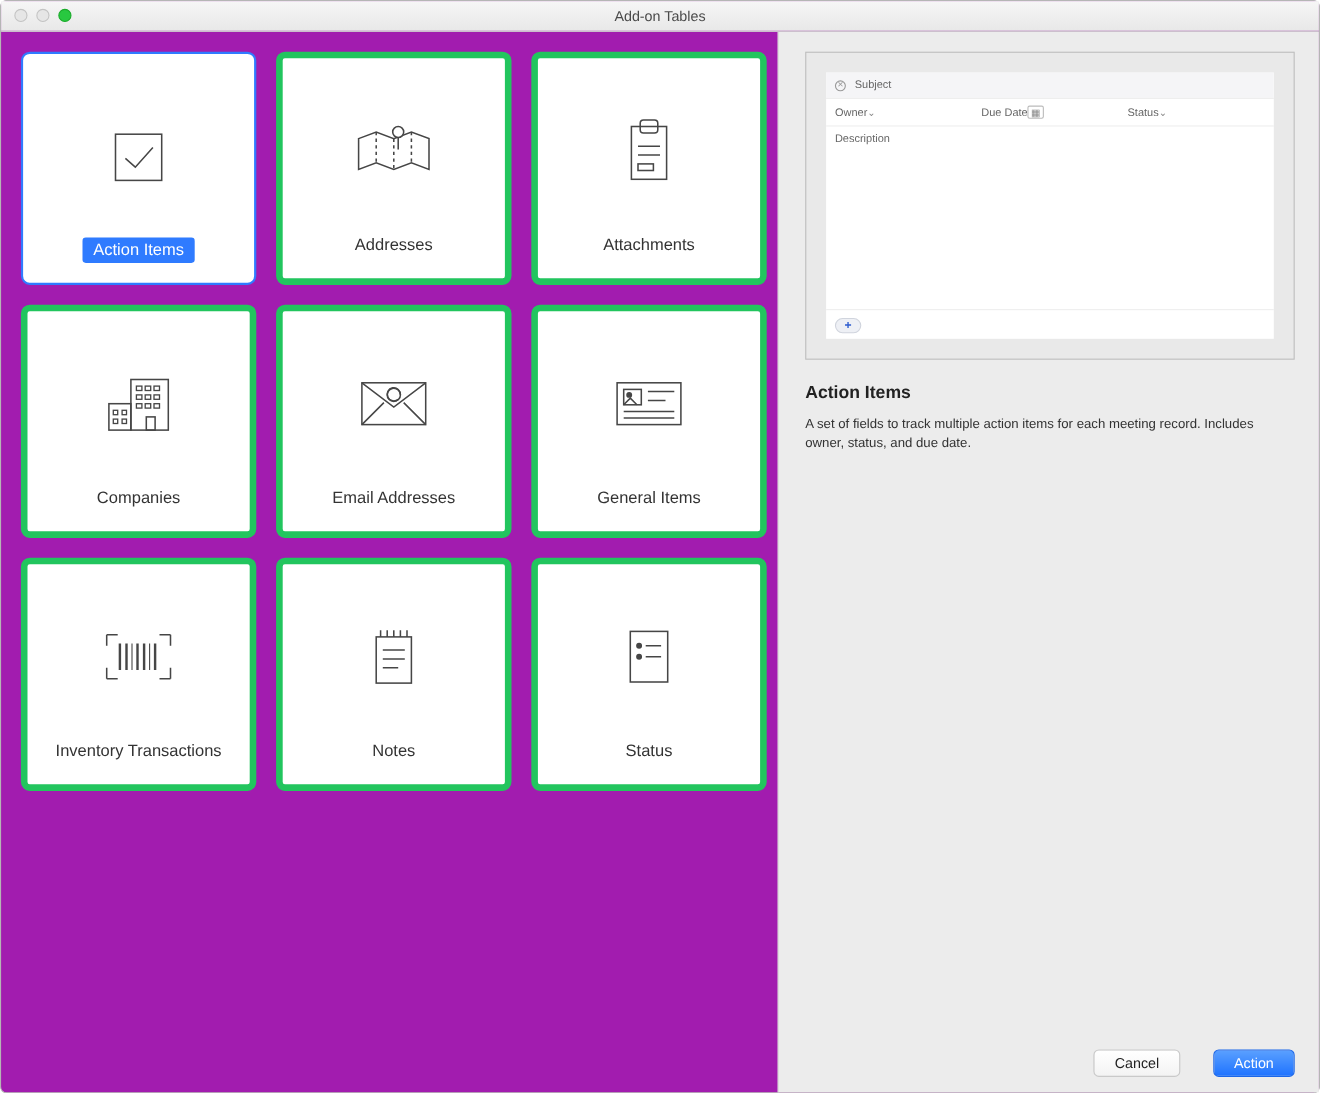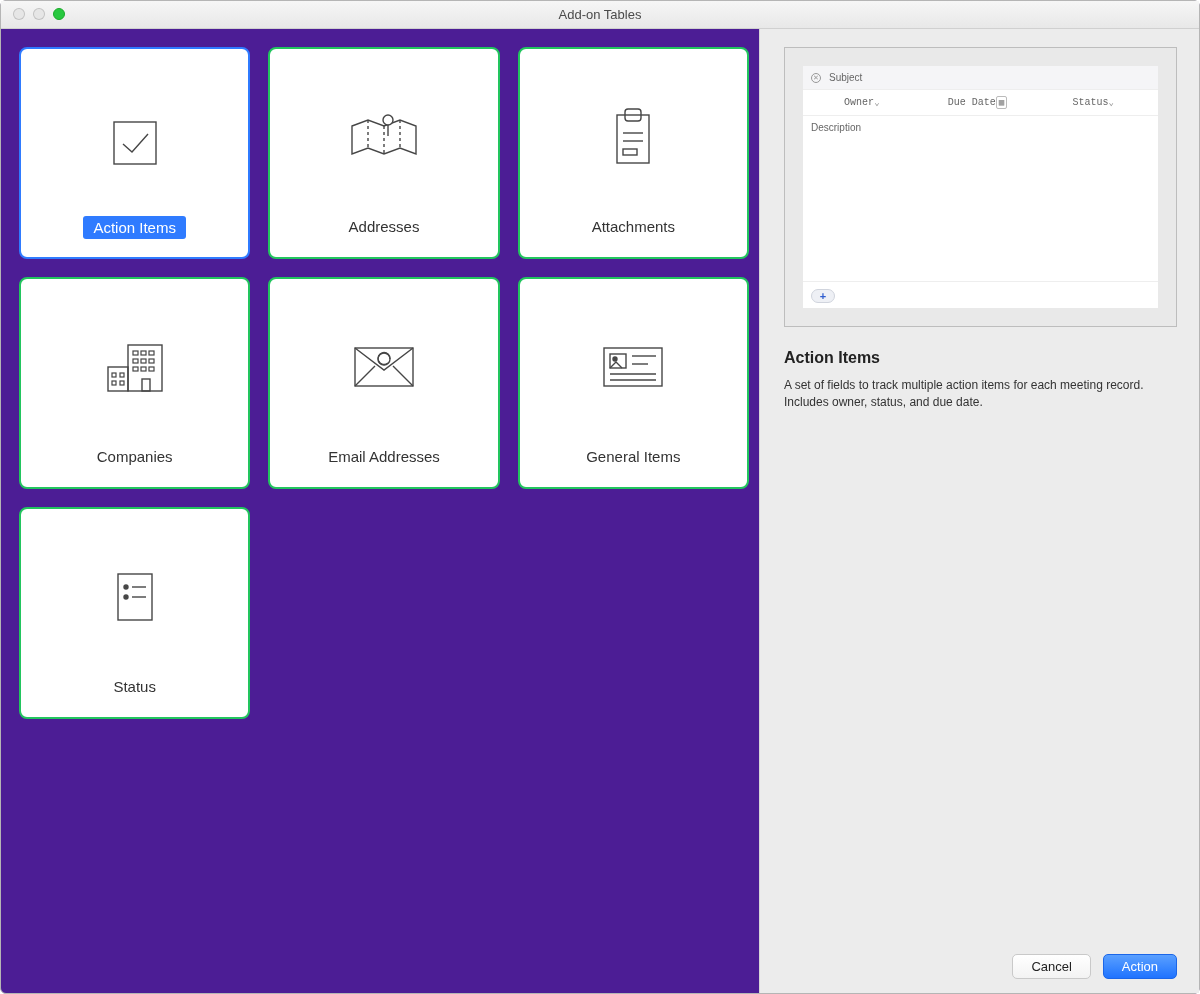--- a/index.html
+++ b/index.html
@@ -3,57 +3,57 @@
 <meta charset="utf-8">
 <style>
   * { box-sizing: border-box; margin: 0; padding: 0; }
   body {
     font-family: -apple-system, BlinkMacSystemFont, "Helvetica Neue", Arial, sans-serif;
     background: #fff;
     width: 1200px;
     height: 994px;
     overflow: hidden;
   }
-  .window { width: 1200px; height: 994px; border: 1px solid #b5b5b5; border-radius: 6px; background: #4c1d95; display: flex; flex-direction: column; }
+  .window { width: 1200px; height: 994px; border: 1px solid #b5b5b5; border-radius: 6px; background: #a21caf; display: flex; flex-direction: column; }
   .titlebar { height: 28px; display: flex; align-items: center; position: relative; border-bottom: 1px solid #d0d0d0; background: linear-gradient(#f6f6f6,#e8e8e8);}
   .traffic { position: absolute; left: 12px; top: 7px; display: flex; gap: 8px; }
   .traffic .dot { width: 12px; height: 12px; border-radius: 50%; border: 0.5px solid rgba(0,0,0,0.15);}
   .dot.gray { background: #e6e6e6; }
   .dot.green { background: #28c840; border-color:#1aab2a;}
   .title { flex: 1; text-align: center; font-size: 13px; color: #4a4a4a; }
   .content { flex: 1; display: flex; }
   .grid-pane { flex: 1; padding: 18px 10px 18px 18px; }
   .grid { display: grid; grid-template-columns: repeat(3, 1fr); gap: 18px; }
   .tile {
     background: #fff;
-    border: 2px solid #22c55e;
+    border: 6px solid #22c55e;
     border-radius: 8px;
     height: 212px;
     display: flex;
     flex-direction: column;
     align-items: center;
     justify-content: center;
     cursor: pointer;
   }
   .tile.selected { border: 2px solid #2f7bff; }
   .tile .icon-wrap { flex: 1; display:flex; align-items:center; justify-content:center; width:100%; padding-top:20px;}
   .tile .label { font-size: 15px; color:#333; padding: 14px 0 22px; }
   .tile.selected .label { background:#2f7bff; color:#fff; padding:3px 10px; border-radius:3px; margin-bottom:18px;}
-  .side { width: 440px; border-left: 1px solid #d6d6d6; background:#ececec; display:flex; flex-direction:column; padding:18px 22px 14px 24px;}
+  .side { width: 492px; border-left: 1px solid #d6d6d6; background:#ececec; display:flex; flex-direction:column; padding:18px 22px 14px 24px;}
   .preview-frame { border:1px solid #bdbdbd; background:#e9e9e9; padding:18px; height:280px;}
   .preview-inner { background:#fff; height:100%; display:flex; flex-direction:column; position:relative;}
   .prev-row { display:flex; align-items:center; border-bottom:1px solid #eee; font-size:10px; color:#666; padding:6px 8px; gap:8px;}
   .prev-row.subject { background:#f5f5f7;}
-  .prev-cell { flex:1; display:flex; align-items:center; justify-content:center; padding-right:6px;font-family:Liberation Mono, monospace;}
+  .prev-cell { flex:1; display:flex; align-items:center; justify-content:flex-start; padding-right:6px;}
   .chev { font-size:9px; color:#888;}
   .prev-bottom { margin-top:auto; border-top:1px solid #eee; padding:4px 8px;}
   .plus-btn { display:inline-flex; align-items:center; justify-content:center; width:24px; height:14px; border-radius:7px; background:#eef0f5; border:1px solid #d0d4dd; color:#2f5dcf; font-size:11px; font-weight:bold;}
   .detail-title { font-size:16px; font-weight:600; color:#222; margin-top:22px;}
   .detail-desc { font-size:12px; color:#333; margin-top:10px; line-height:1.45;}
-  .buttons { margin-top:auto; display:flex; justify-content:flex-end; gap:12px; padding-top:12px;}
+  .buttons { margin-top:auto; display:flex; justify-content:flex-end; gap:30px; padding-top:12px;}
   .btn { font-size:13px; padding:4px 18px; border-radius:5px; border:1px solid #c9c9c9; background:linear-gradient(#fff,#f3f3f3); color:#222; cursor:pointer;}
   .btn.primary { background:linear-gradient(#5aa0ff,#1f73ff); border-color:#1b66e8; color:#fff;}
   svg { stroke:#464646; fill:none; stroke-width:1.4;}
   .x-circ { width:10px; height:10px; border-radius:50%; border:1px solid #999; font-size:7px; color:#999; display:flex; align-items:center; justify-content:center; line-height:1;}
   .cal { font-size:9px; color:#888; border:1px solid #bbb; padding:0 2px; border-radius:2px;}
 </style>
 </head>
 <body>
 
 <div class="window">
@@ -153,21 +153,50 @@
                 <path d="M12 26 L18 20 L24 26"></path>
                 <line x1="34" y1="14" x2="58" y2="14"></line>
                 <line x1="34" y1="22" x2="50" y2="22"></line>
                 <line x1="12" y1="32" x2="58" y2="32"></line>
                 <line x1="12" y1="38" x2="58" y2="38"></line>
               </svg>
           </div>
           <span class="label">General Items</span>
         </div>
 
-
+        <div class="tile">
+          <div class="icon-wrap">
+            <svg width="66" height="48" viewBox="0 0 66 48">
+                <path d="M4 4 H14 M4 4 V14 M62 4 H52 M62 4 V14 M4 44 H14 M4 44 V34 M62 44 H52 M62 44 V34"></path>
+                <g stroke-width="2.2">
+                  <line x1="16" y1="12" x2="16" y2="36"></line>
+                  <line x1="22" y1="12" x2="22" y2="36"></line>
+                  <line x1="27" y1="12" x2="27" y2="36" stroke-width="1"></line>
+                  <line x1="32" y1="12" x2="32" y2="36"></line>
+                  <line x1="38" y1="12" x2="38" y2="36"></line>
+                  <line x1="43" y1="12" x2="43" y2="36" stroke-width="1"></line>
+                  <line x1="48" y1="12" x2="48" y2="36"></line>
+                </g>
+              </svg>
+          </div>
+          <span class="label">Inventory Transactions</span>
+        </div>
+
+        <div class="tile">
+          <div class="icon-wrap">
+            <svg width="44" height="56" viewBox="0 0 44 56">
+                <rect x="6" y="10" width="32" height="42"></rect>
+                <path d="M10 10 V4 M16 10 V4 M22 10 V4 M28 10 V4 M34 10 V4"></path>
+                <line x1="12" y1="22" x2="32" y2="22"></line>
+                <line x1="12" y1="30" x2="32" y2="30"></line>
+                <line x1="12" y1="38" x2="26" y2="38"></line>
+              </svg>
+          </div>
+          <span class="label">Notes</span>
+        </div>
 
 
 
         <div class="tile">
           <div class="icon-wrap">
             <svg width="44" height="56" viewBox="0 0 44 56">
                 <rect x="5" y="5" width="34" height="46"></rect>
                 <circle cx="13" cy="18" r="2" fill="#464646"></circle>
                 <line x1="19" y1="18" x2="33" y2="18"></line>
                 <circle cx="13" cy="28" r="2" fill="#464646"></circle>

